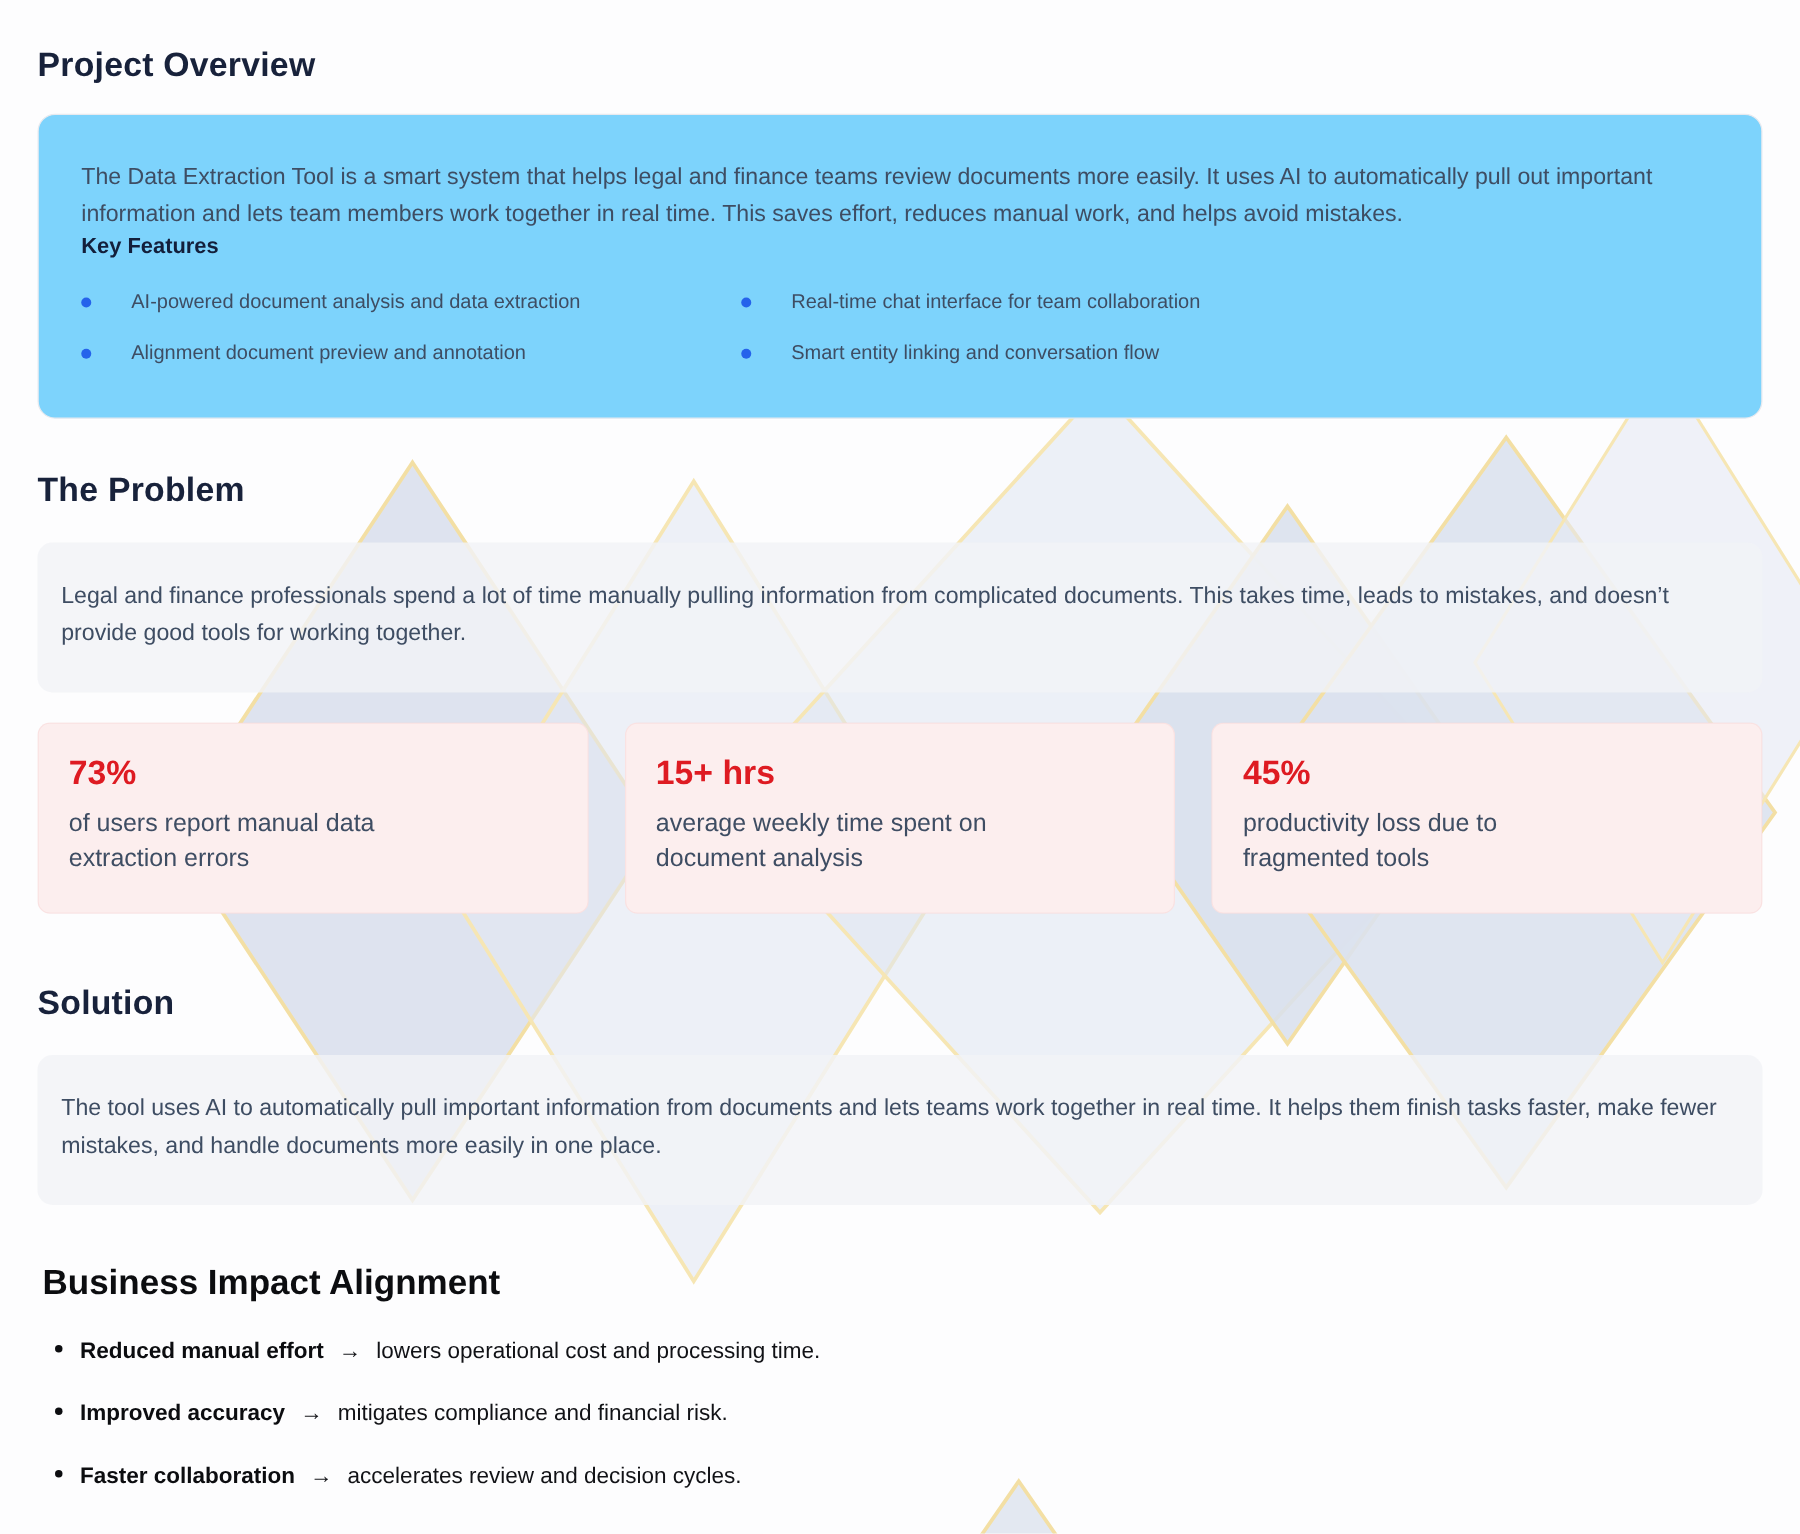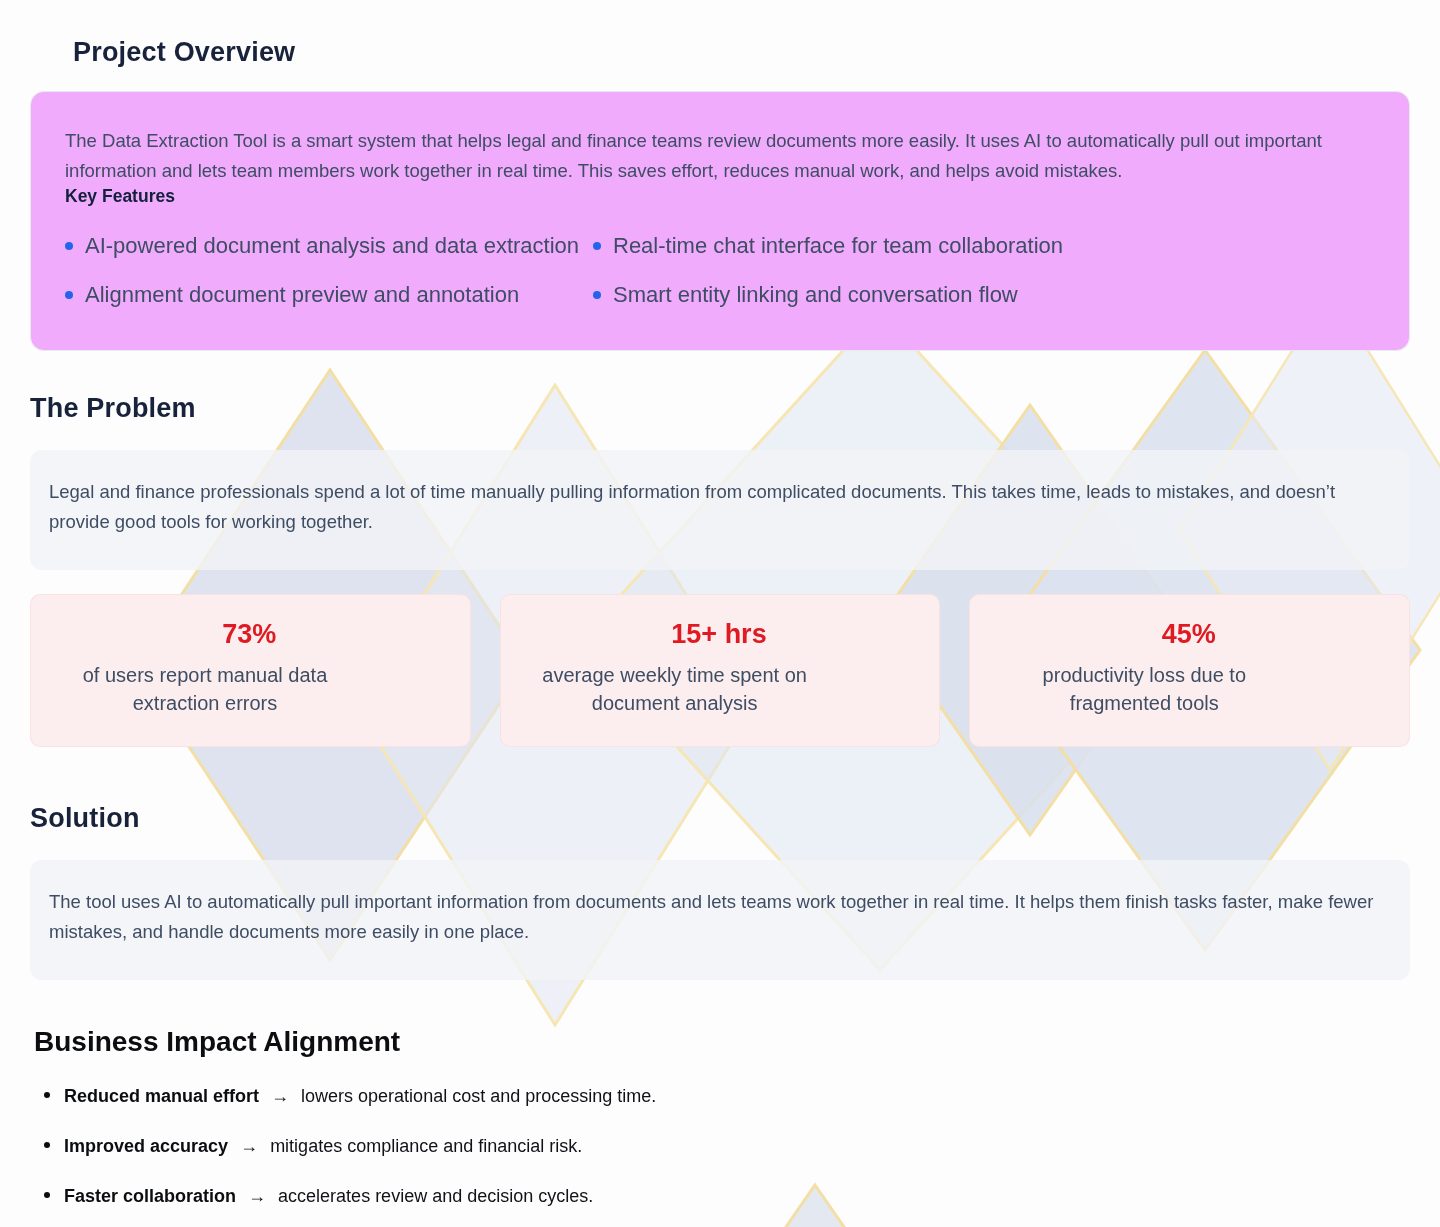--- a/index.html
+++ b/index.html
@@ -26,27 +26,27 @@
     position: relative;
     z-index: 1;
     padding: 0 30px;
   }
   h1.section-title {
     font-size: 27px;
     font-weight: bold;
     color: #18223b;
     letter-spacing: 0.2px;
   }
-  .title-overview { padding-top: 37px; margin-left: 43px; }
+  .title-overview { padding-top: 37px; }
   .title-problem  { margin-top: 42px; }
   .title-solution { margin-top: 56px; }
 
   .overview-card {
     margin-top: 23px;
-    background: #f0abfc;
+    background: #7dd3fc;
     border: 1.5px solid #e8eaef;
     border-radius: 14px;
     padding: 34px 34px 42px 34px;
   }
   .body-text {
     font-size: 18.5px;
     line-height: 1.62;
     color: #3e4d63;
   }
   .overview-card .body-text { padding-right: 46px; }
@@ -60,22 +60,23 @@
     margin-top: 26px;
     display: grid;
     grid-template-columns: 528px auto;
     grid-template-rows: repeat(2, auto);
     grid-auto-flow: column;
     row-gap: 23px;
   }
   .feature-item {
     display: flex;
     align-items: center;
-    font-size: 22px;
-    color: #3e4d63;
+    font-size: 16px;
+    color: #3e4d63;
+    gap: 20px;
   }
   .dot {
     width: 8px; height: 8px;
     border-radius: 50%;
     background: #2563eb;
     margin-right: 12px;
     flex: 0 0 auto;
   }
 
   .gray-box {
@@ -83,21 +84,20 @@
     background: rgba(241, 243, 246, 0.82);
     border-radius: 12px;
     padding: 27px 20px 33px 19px;
   }
 
   .stats-row {
     margin-top: 24px;
     display: grid;
     grid-template-columns: 1fr 1fr 1fr;
     gap: 29px;
-    text-align: center;
   }
   .stat-card {
     background: #fceeee;
     border: 1px solid rgba(222, 27, 34, 0.06);
     border-radius: 10px;
     padding: 24px 26px 28px 24px;
     min-height: 134px;
   }
   .stat-value {
     font-size: 27px;

